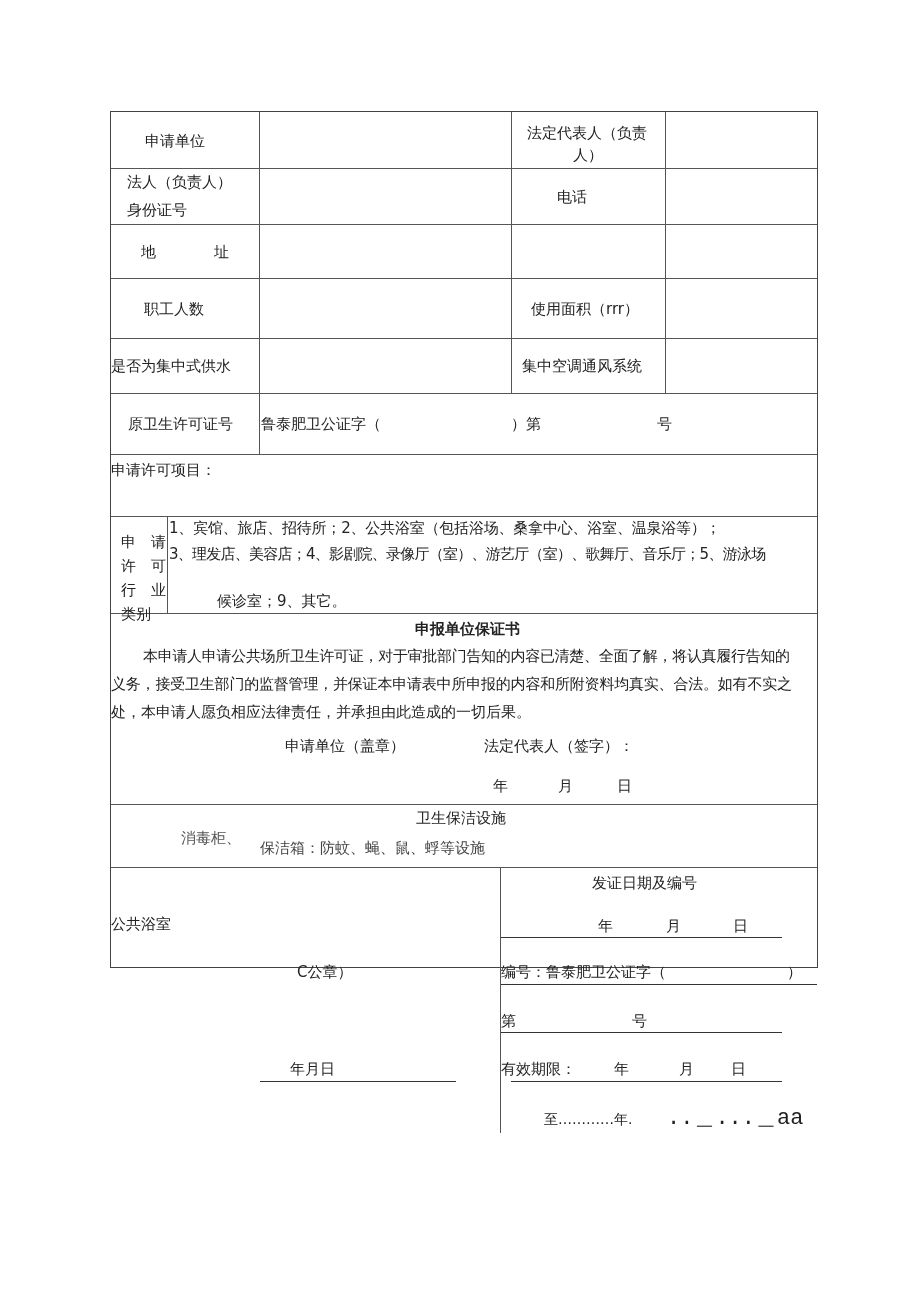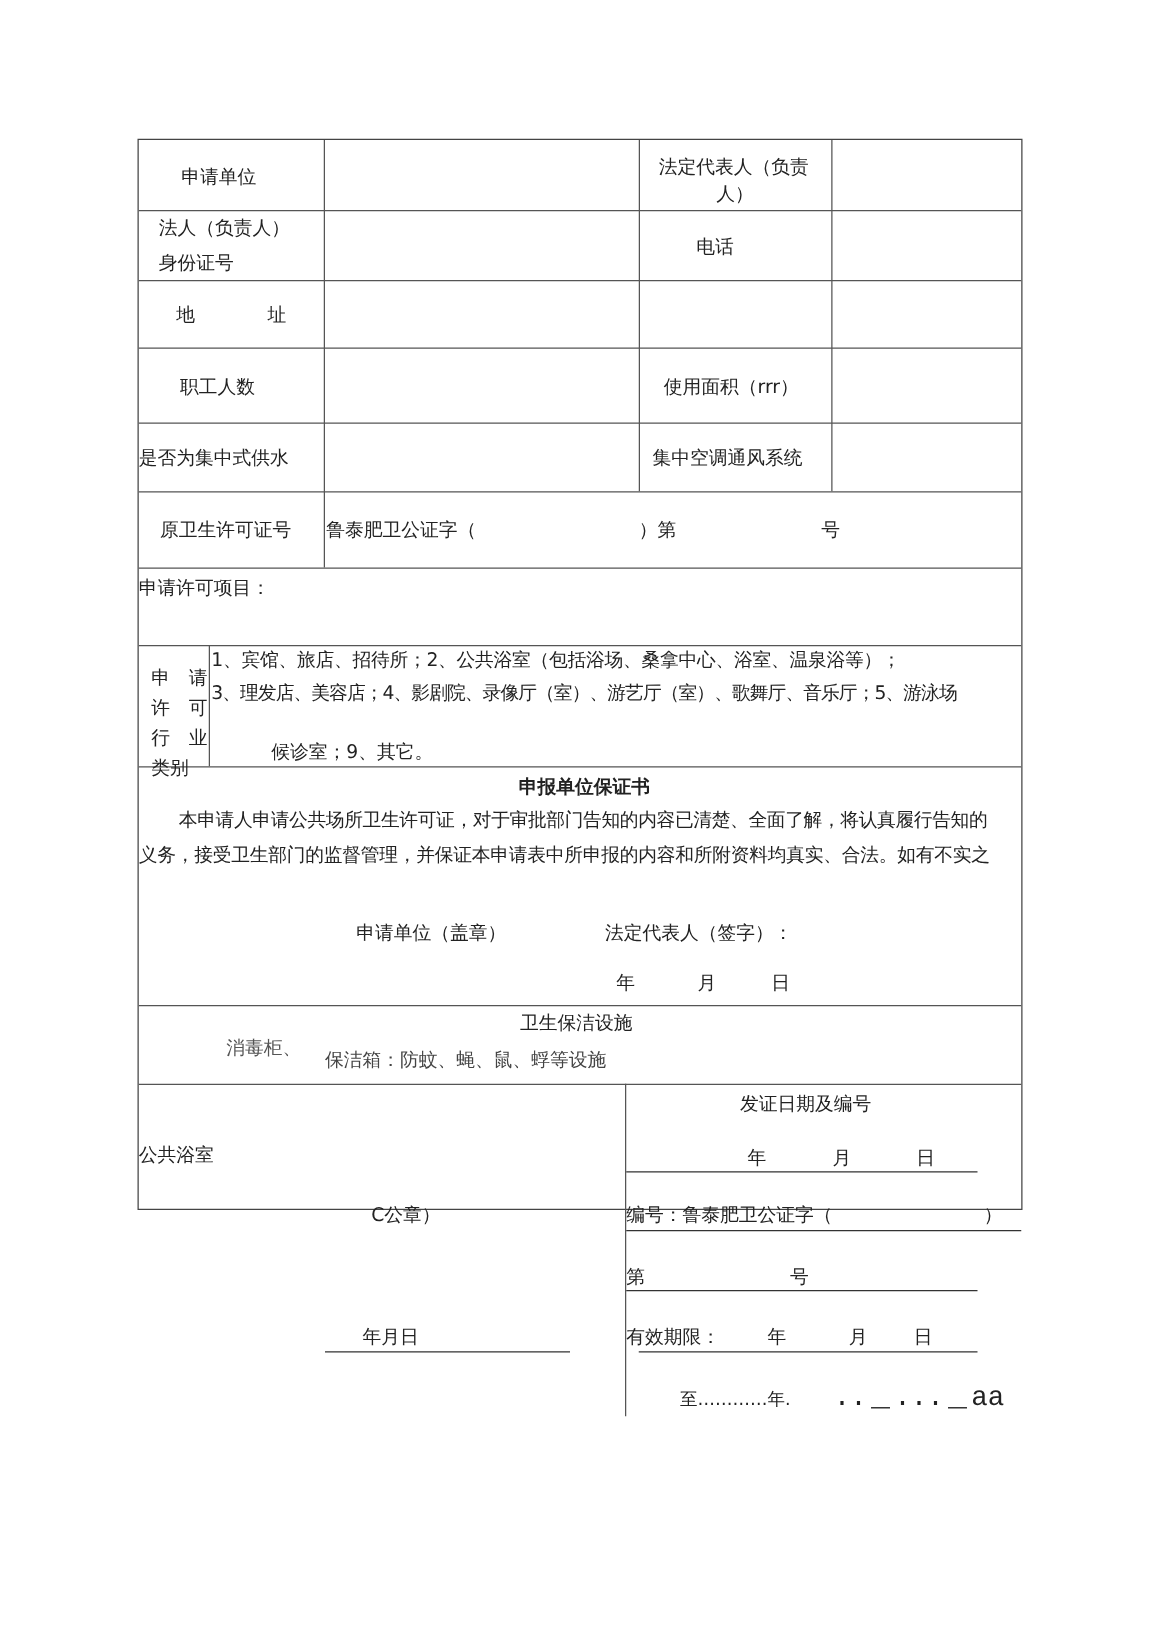--- a/index.html
+++ b/index.html
@@ -80,20 +80,21 @@
     <span>行　业</span>
     <span class="last">类别</span>
   </div>
   <div class="abs" style="left:58px;top:407px;font-size:15px;letter-spacing:-0.2px;text-align:right;">1、宾馆、旅店、招待所；2、公共浴室（包括浴场、桑拿中心、浴室、温泉浴等）；</div>
   <div class="abs" style="left:58px;top:433px;font-size:15px;letter-spacing:-0.75px;">3、理发店、美容店；4、影剧院、录像厅（室）、游艺厅（室）、歌舞厅、音乐厅；5、游泳场</div>
   <div class="abs" style="left:58px;top:480px;font-size:15px;margin-left:48px;">候诊室；9、其它。</div>
 
   <div class="abs" style="left:304px;top:508px;font-weight:bold;">申报单位保证书</div>
   <div class="abs" style="left:32px;top:535px;letter-spacing:-0.3px;">本申请人申请公共场所卫生许可证，对于审批部门告知的内容已清楚、全面了解，将认真履行告知的</div>
   <div class="abs" style="left:0px;top:563px;letter-spacing:-0.2px;">义务，接受卫生部门的监督管理，并保证本申请表中所申报的内容和所附资料均真实、合法。如有不实之</div>
+  <div class="abs" style="left:0px;top:591px;">处，本申请人愿负相应法律责任，并承担由此造成的一切后果。</div>
   <div class="abs" style="left:174px;top:625px;">申请单位（盖章）</div>
   <div class="abs" style="left:373px;top:625px;">法定代表人（签字）：</div>
   <div class="cell" style="left:530px;top:616px;width:170px;height:30px;"></div>
   <div class="abs" style="left:382px;top:665px;">年</div>
   <div class="abs" style="left:447px;top:665px;">月</div>
   <div class="abs" style="left:506px;top:665px;">日</div>
 
   <div class="abs" style="left:305px;top:697px;">卫生保洁设施</div>
   <div class="abs" style="left:70px;top:717px;color:#555;">消毒柜、</div>
   <div class="abs" style="left:149px;top:727px;color:#444;">保洁箱：防蚊、蝇、鼠、蜉等设施</div>

